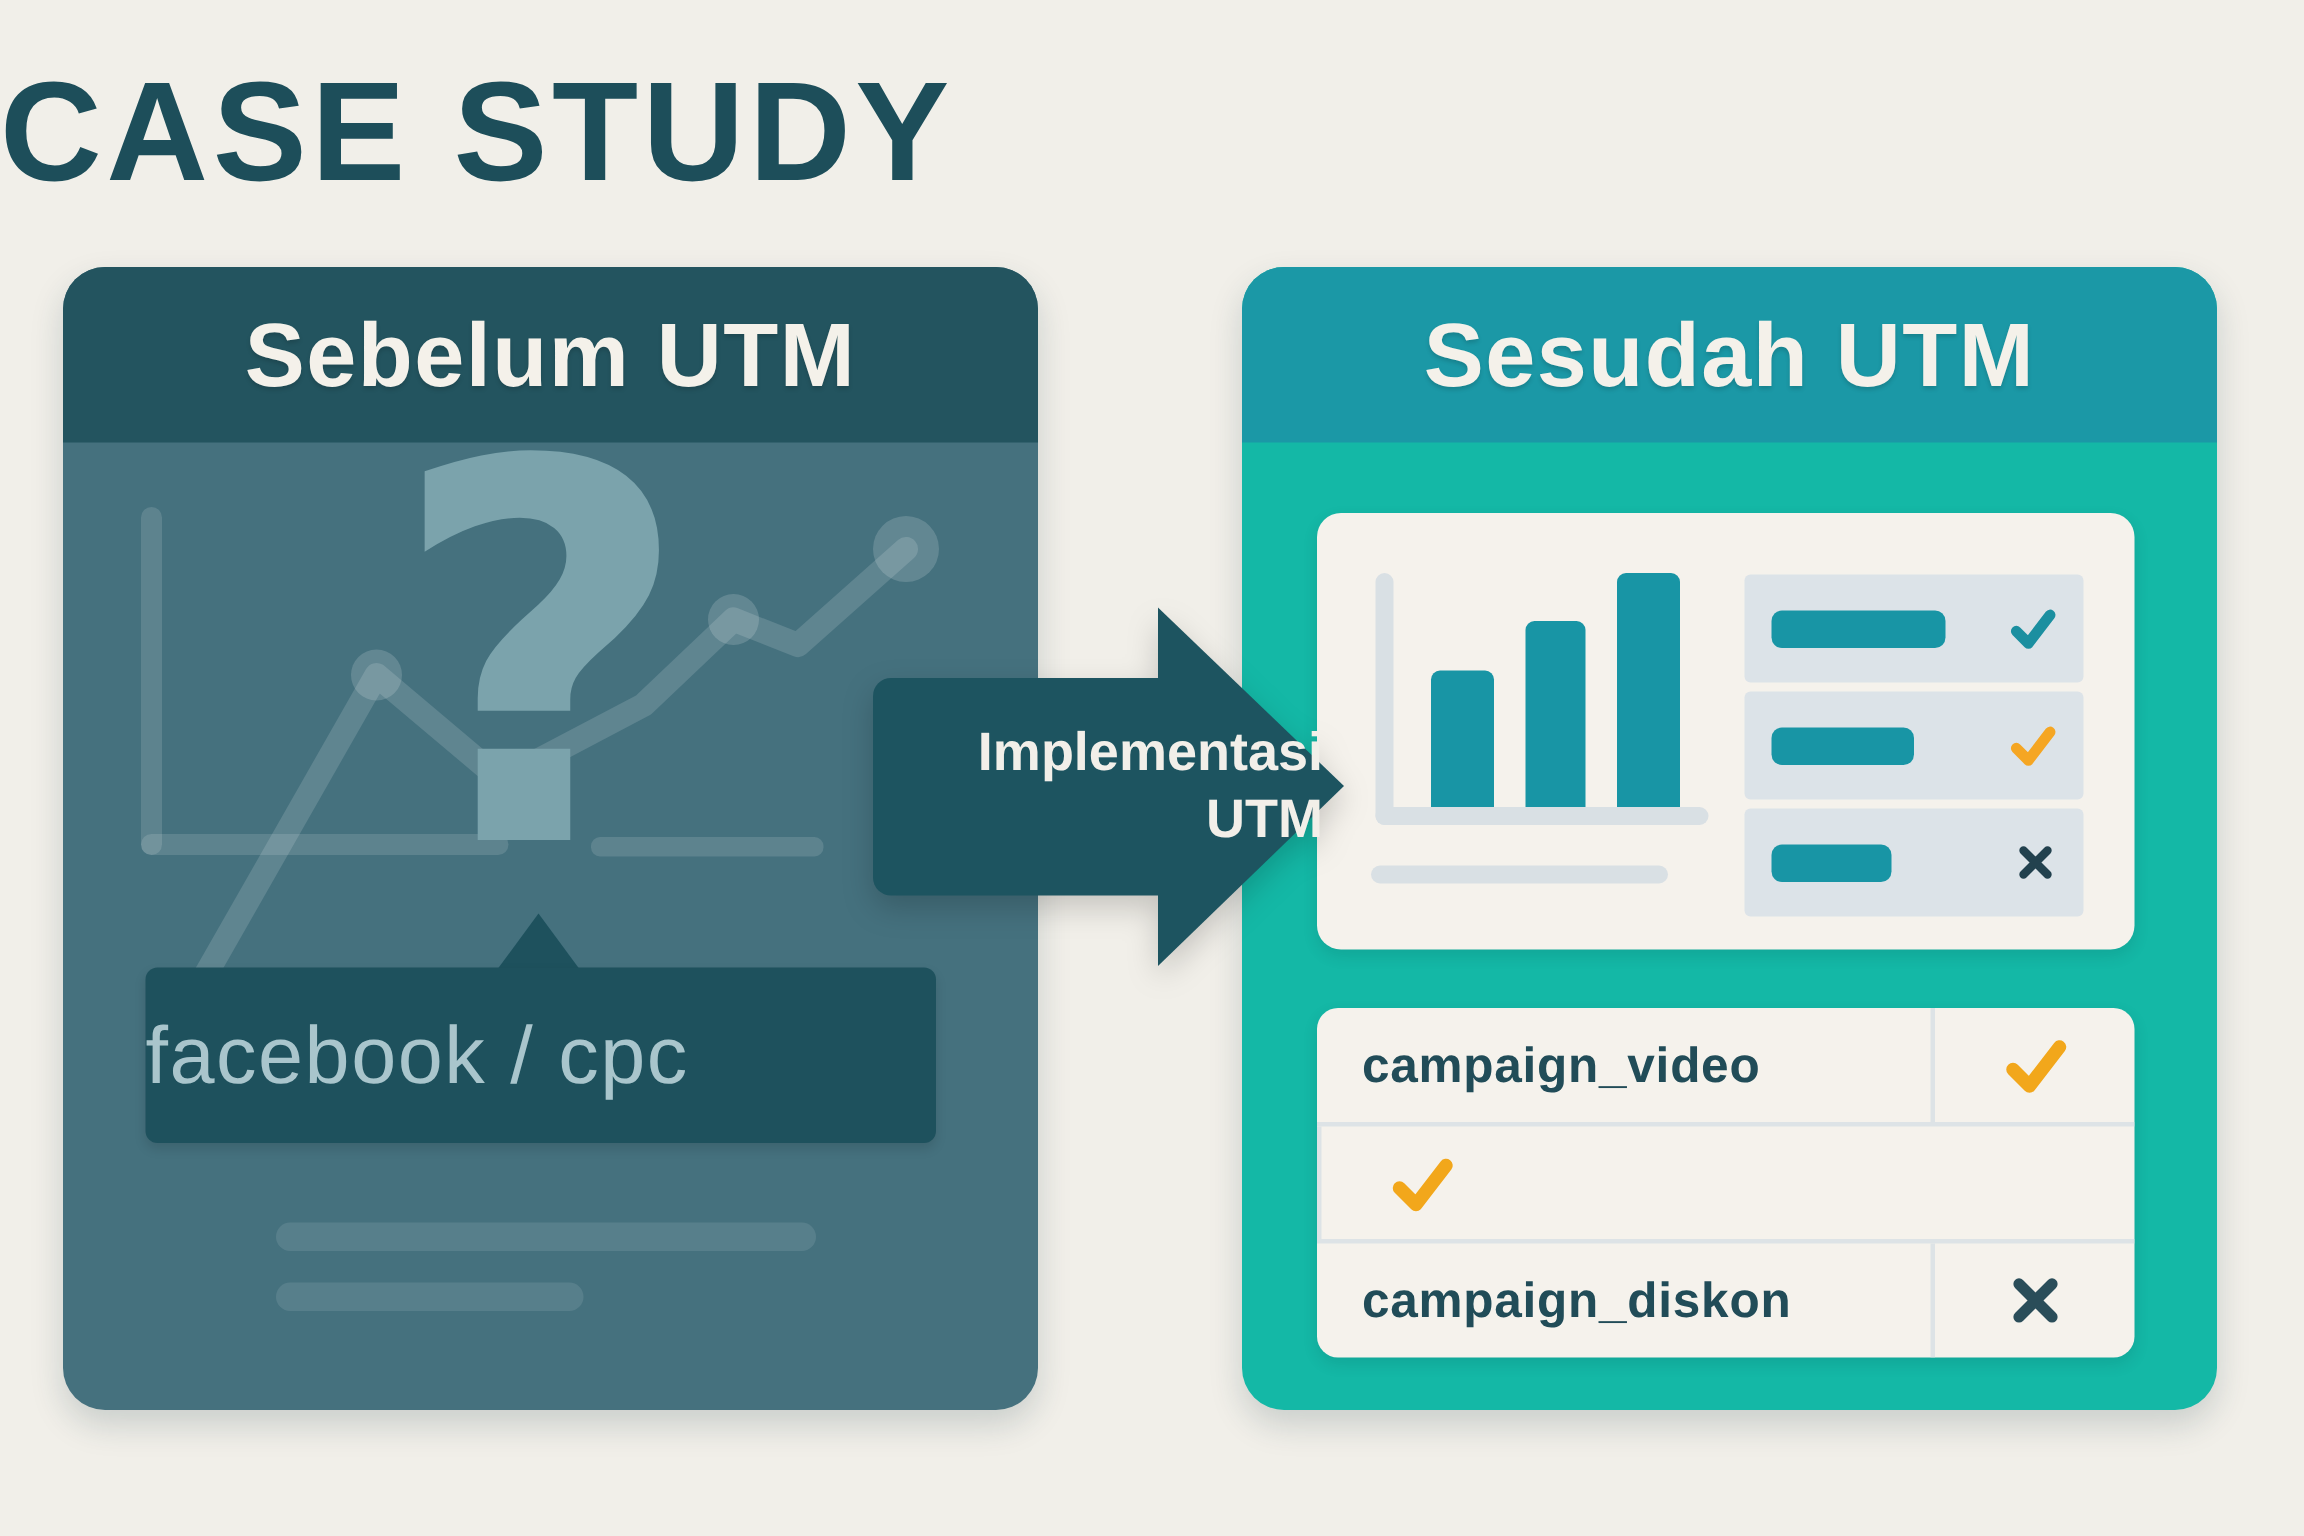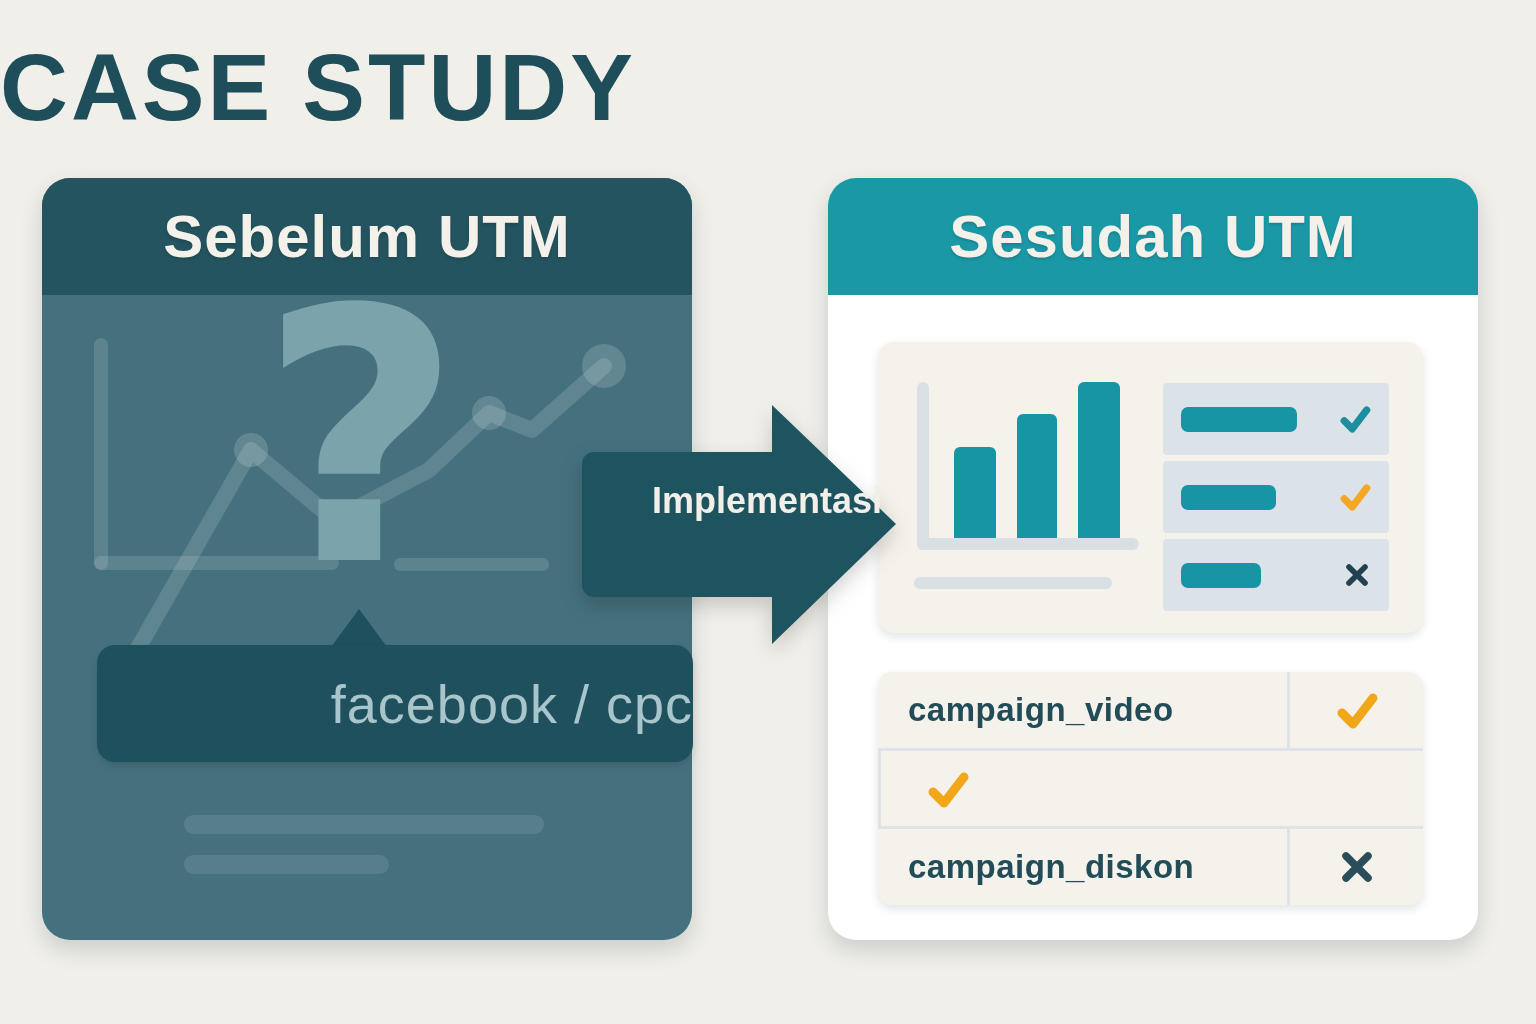--- a/index.html
+++ b/index.html
@@ -13,21 +13,21 @@
     position:absolute;top:34px;left:0;width:100%;
     font-size:94px;font-weight:800;letter-spacing:3px;
     color:#1d4e5a;margin:0;
   }
   
   .panel{
     position:absolute;top:178px;width:650px;height:762px;border-radius:28px;
     box-shadow:0 10px 22px rgba(25,60,70,0.18);
   }
   .panel-before{left:42px;background:#45717e;}
-  .panel-after{left:828px;background:#ffffff;text-decoration:underline;}
+  .panel-after{left:828px;background:#14b8a6;text-decoration:underline;}
   .panel-header{
     position:absolute;top:0;left:0;width:100%;height:117px;
     border-radius:28px 28px 0 0;
     display:flex;align-items:center;justify-content:center;
   }
   .panel-before .panel-header{background:#23545f;}
   .panel-after .panel-header{background:#1b98a6;}
   .panel-header span{
     color:#f4f1ea;font-size:60px;font-weight:700;letter-spacing:1px;
     text-shadow:0 2px 3px rgba(0,0,0,0.15);
@@ -38,23 +38,23 @@
     position:absolute;left:217px;top:86px;width:200px;
     text-align:center;font-size:350px;line-height:1;font-weight:700;
     font-family:"DejaVu Sans", sans-serif;color:#7ba3ac;
   }
   .tooltip-pointer{
     position:absolute;left:289px;top:431px;width:0;height:0;
     border-left:28px solid transparent;border-right:28px solid transparent;
     border-bottom:38px solid #1e515d;
   }
   .referrer-box{
-    position:absolute;left:55px;top:467px;width:596px;height:117px;
-    background:#1e515d;border-radius:18px;
-    display:flex;align-items:center;justify-content:flex-end;
+    position:absolute;left:55px;top:467px;width:527px;height:117px;
+    background:#1e515d;border-radius:8px;
+    display:flex;align-items:center;justify-content:flex-start;
     box-shadow:0 4px 8px rgba(0,0,0,0.12);
   }
   .referrer-box span{color:#a9c5cc;font-size:54px;font-weight:400;letter-spacing:1px;}
   .faded-bar{position:absolute;background:rgba(255,255,255,0.10);border-radius:10px;height:19px;}
   .faded-bar.b1{left:142px;top:637px;width:360px;}
   .faded-bar.b2{left:142px;top:677px;width:205px;}
   
   .impl-arrow{position:absolute;left:0;top:0;z-index:30;filter:drop-shadow(0 8px 10px rgba(0,0,0,0.18));}
   .arrow-body{position:absolute;left:582px;top:452px;width:192px;height:145px;background:#1d5460;border-radius:12px 0 0 12px;}
   .arrow-head{
@@ -197,16 +197,17 @@
         </div>
       </div>
     </div>
   </section>
 
   <div class="impl-arrow">
     <div class="arrow-body"></div>
     <div class="arrow-head"></div>
     <div class="arrow-text">
       <div>Implementasi</div>
+      <div>UTM</div>
     </div>
   </div>
 
 </div>
 
 </body></html>

